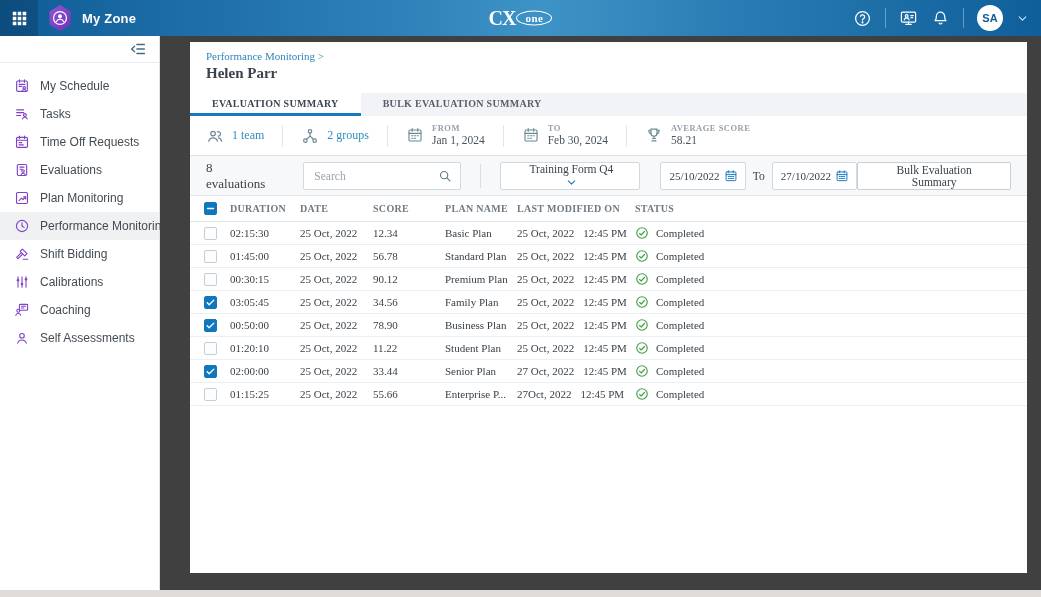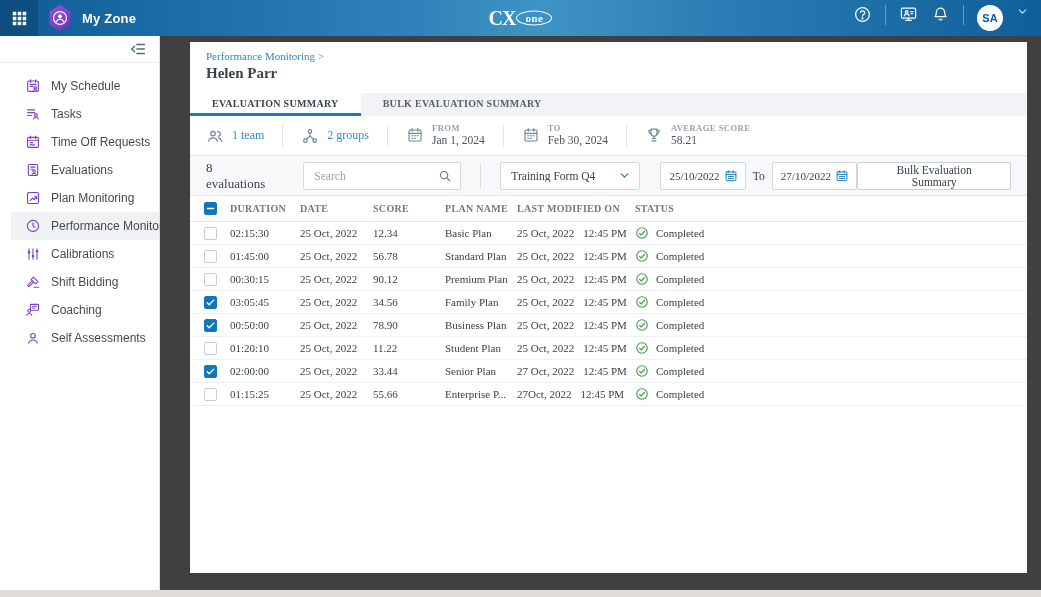--- a/index.html
+++ b/index.html
@@ -12,33 +12,33 @@
             background:linear-gradient(90deg,#0f5c97 0%,#2f83ba 40%,#3e93c6 52%,#2a7db4 70%,#0f5f9a 100%); }
   .grid-btn { width:38px; height:36px; display:flex; align-items:center; justify-content:center; background:rgba(0,0,0,.16); cursor:pointer; }
   .grid-btn .ic { width:17px; height:17px; color:#fff; }
   .app-badge { width:24px; height:26px; margin-left:10px; background:linear-gradient(135deg,#9257d6,#6f30b8);
                clip-path:polygon(50% 0,94% 25%,94% 75%,50% 100%,6% 75%,6% 25%); display:flex; align-items:center; justify-content:center; color:#fff; }
   .app-badge .ic { width:18px; height:18px; }
   .app-title { color:#fff; font-size:13px; font-weight:700; margin-left:10px; letter-spacing:.2px; }
   .logo { position:absolute; left:50%; top:50%; transform:translate(-50%,-50%); display:flex; align-items:center; color:#fff;font-family:Liberation Serif, serif; }
   .logo .cx { font-size:20px; font-weight:700; letter-spacing:-1px; }
   .logo .cloud { border:1.6px solid #fff; border-radius:50%; padding:0 8px 1px 8px; font-size:11px; font-weight:600; margin-left:1px; letter-spacing:.5px; }
-  .topbar-right { margin-left:auto; display:flex; gap:13px; padding-right:12px; }
+  .topbar-right { margin-left:auto; display:flex; align-items:center; gap:13px; padding-right:12px; }
   .tb-icon { width:19px; height:19px; color:#fff; cursor:pointer; }
   .tb-div { width:1px; height:20px; background:rgba(255,255,255,.35); }
   .avatar { width:26px; height:26px; border-radius:50%; background:#fff; color:#0d5e98; font-size:11px; font-weight:700;
             display:flex; align-items:center; justify-content:center; cursor:pointer; }
   .avatar-chevron { width:13px; height:13px; color:#cfe3f1; cursor:pointer; }
 
   
   .main-row { flex:1 1 auto; display:flex; min-height:0; }
   .sidebar { width:160px; flex:0 0 160px; background:#fff; border-right:1px solid #dfe3e7; display:flex; flex-direction:column; }
   .collapse-row { height:27px; display:flex; align-items:center; justify-content:flex-end; padding-right:12px; border-bottom:1px solid #e9ebee; }
   .collapse-row .ic { width:18px; height:18px; color:#4a6b7c; cursor:pointer; }
-  .sb-items { padding-top:9px;padding-left:11px; }
+  .sb-items { padding-top:9px; }
   .sb-item { height:28px; display:flex; align-items:center; gap:10px; padding-left:14px; cursor:pointer; }
   .sb-item.active { background:#f0f1f3; }
   .sb-icon { width:16px; height:16px; color:#7e42c6; flex:0 0 16px; }
   .sb-label { font-size:12px; color:#434b52; white-space:nowrap; }
 
   .content { flex:1 1 auto; background:#404040; padding:6px 14px 0 30px; display:flex; flex-direction:column; min-width:0;font-family:Liberation Serif, serif; }
 
   
   .header-card { background:#fff; padding:8px 16px 0 16px; }
   .breadcrumb { font-size:11px; color:#2f86b8; cursor:pointer; }
@@ -60,21 +60,21 @@
   .sum-stat .v { font-size:11.5px; color:#4a545d; }
 
   
   .filter-bar { background:#f7f8fa; height:40px; display:flex; align-items:center; padding:0 16px; border-bottom:1px solid #e3e7eb; }
   .eval-count { font-size:13px; color:#39424b; margin-right:30px; }
   .search-box { width:158px; height:28px; background:#fff; border:1px solid #d3d9df; border-radius:2px; display:flex; align-items:center; padding:0 8px 0 10px; }
   .search-box input { border:none; outline:none; flex:1; font-size:11.5px; color:#39424b; font-family:inherit; min-width:0; background:transparent; }
   .search-box input::placeholder { color:#9aa3ac; }
   .search-box .ic { width:14px; height:14px; color:#5d7987; cursor:pointer; }
   .flt-div { width:1px; height:24px; background:#d9dee3; margin:0 19px; }
-  .select-box { width:143px; height:28px; background:#fff; border:1px solid #d3d9df; border-radius:2px; display:flex; align-items:center; padding:0 8px 0 10px; cursor:pointer; }
+  .select-box { width:143px; height:28px; background:#fff; border:1px solid #d3d9df; border-radius:2px; display:flex; align-items:center; padding:0 8px 0 10px; cursor:pointer;flex-direction:column; }
   .select-box .val { flex:1; font-size:11.5px; color:#39424b; white-space:nowrap; overflow:hidden; }
   .select-box .ic { width:13px; height:13px; color:#1779be; }
   .date-box { width:87px; height:28px; background:#fff; border:1px solid #d3d9df; border-radius:2px; display:flex; align-items:center; padding:0 7px 0 8px; margin-left:20px; cursor:pointer; }
   .date-box .val { flex:1; font-size:11px; color:#39424b; }
   .date-box .ic { width:14px; height:14px; color:#1a7dc0; }
   .to-label { font-size:11.5px; color:#39424b; margin-left:7px; }
   .date-box.second { margin-left:7px; }
   .bulk-btn { margin-left:auto; height:28px; padding:0 16px; background:#fff; border:1px solid #c8d0d7; border-radius:2px;
               font-size:11.5px; color:#39424b; font-family:inherit; cursor:pointer; }
 
@@ -229,33 +229,33 @@
   <div class="sb-item active">
     <span class="sb-icon"><svg viewBox="0 0 24 24" fill="none" stroke="currentColor" stroke-width="1.7" stroke-linecap="round" stroke-linejoin="round">
                 <circle cx="12" cy="12" r="8.4"></circle>
                 <path d="M12 7.4V12l3.1 2.1"></path>
               </svg></span>
     <span class="sb-label">Performance Monitoring</span>
   </div>
 
   <div class="sb-item">
     <span class="sb-icon"><svg viewBox="0 0 24 24" fill="none" stroke="currentColor" stroke-width="1.6" stroke-linecap="round" stroke-linejoin="round">
+                <path d="M12.6 4.6l6.8 6.8M9.2 8l6.8 6.8M12.6 4.6L9.2 8M19.4 11.4L16 14.8M11 10l-7 7 2 2 7-7M13.6 20h7"></path>
+              </svg></span>
+    <span class="sb-label">Shift Bidding</span>
+  </div>
+
+  <div class="sb-item">
+    <span class="sb-icon"><svg viewBox="0 0 24 24" fill="none" stroke="currentColor" stroke-width="1.6" stroke-linecap="round" stroke-linejoin="round">
                 <path d="M6 4v16M12 4v16M18 4v16"></path>
                 <circle cx="6" cy="9.2" r="1.9" fill="currentColor" stroke="none"></circle>
                 <circle cx="12" cy="15" r="1.9" fill="currentColor" stroke="none"></circle>
                 <circle cx="18" cy="8" r="1.9" fill="currentColor" stroke="none"></circle>
               </svg></span>
     <span class="sb-label">Calibrations</span>
-  </div>
-
-  <div class="sb-item">
-    <span class="sb-icon"><svg viewBox="0 0 24 24" fill="none" stroke="currentColor" stroke-width="1.6" stroke-linecap="round" stroke-linejoin="round">
-                <path d="M12.6 4.6l6.8 6.8M9.2 8l6.8 6.8M12.6 4.6L9.2 8M19.4 11.4L16 14.8M11 10l-7 7 2 2 7-7M13.6 20h7"></path>
-              </svg></span>
-    <span class="sb-label">Shift Bidding</span>
   </div>
 
   <div class="sb-item">
     <span class="sb-icon"><svg viewBox="0 0 24 24" fill="none" stroke="currentColor" stroke-width="1.6" stroke-linecap="round" stroke-linejoin="round">
                 <rect x="8.2" y="3.6" width="12.2" height="8.8" rx="1"></rect>
                 <path d="M11.2 6.4h6.2M11.2 9h3.6"></path>
                 <circle cx="6.4" cy="13.2" r="2.2"></circle>
                 <path d="M2.6 20c.7-2.1 2.1-3.2 3.8-3.2s3.1 1.1 3.8 3.2"></path>
               </svg></span>
     <span class="sb-label">Coaching</span>

